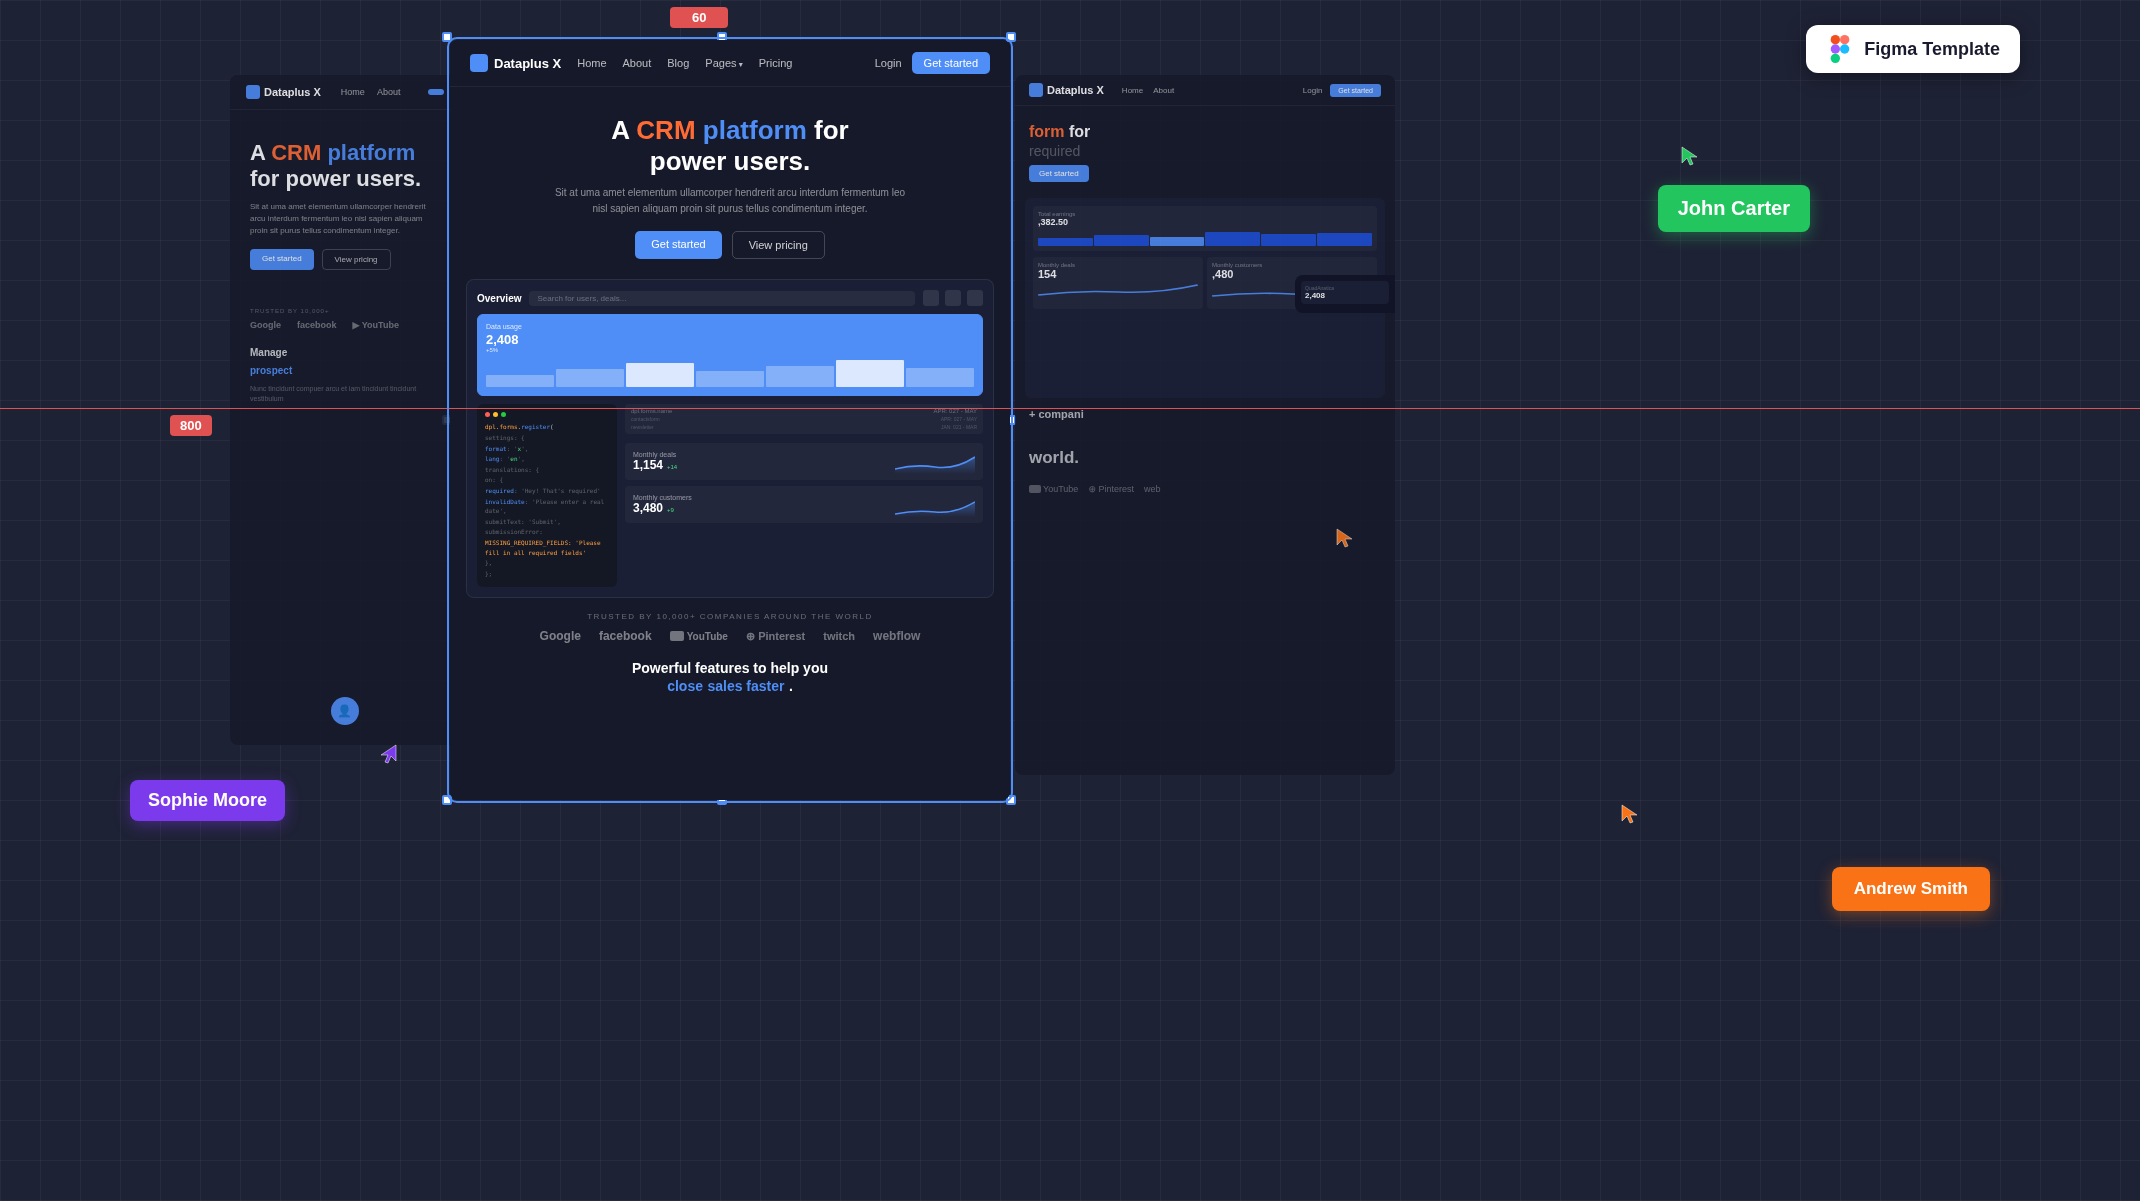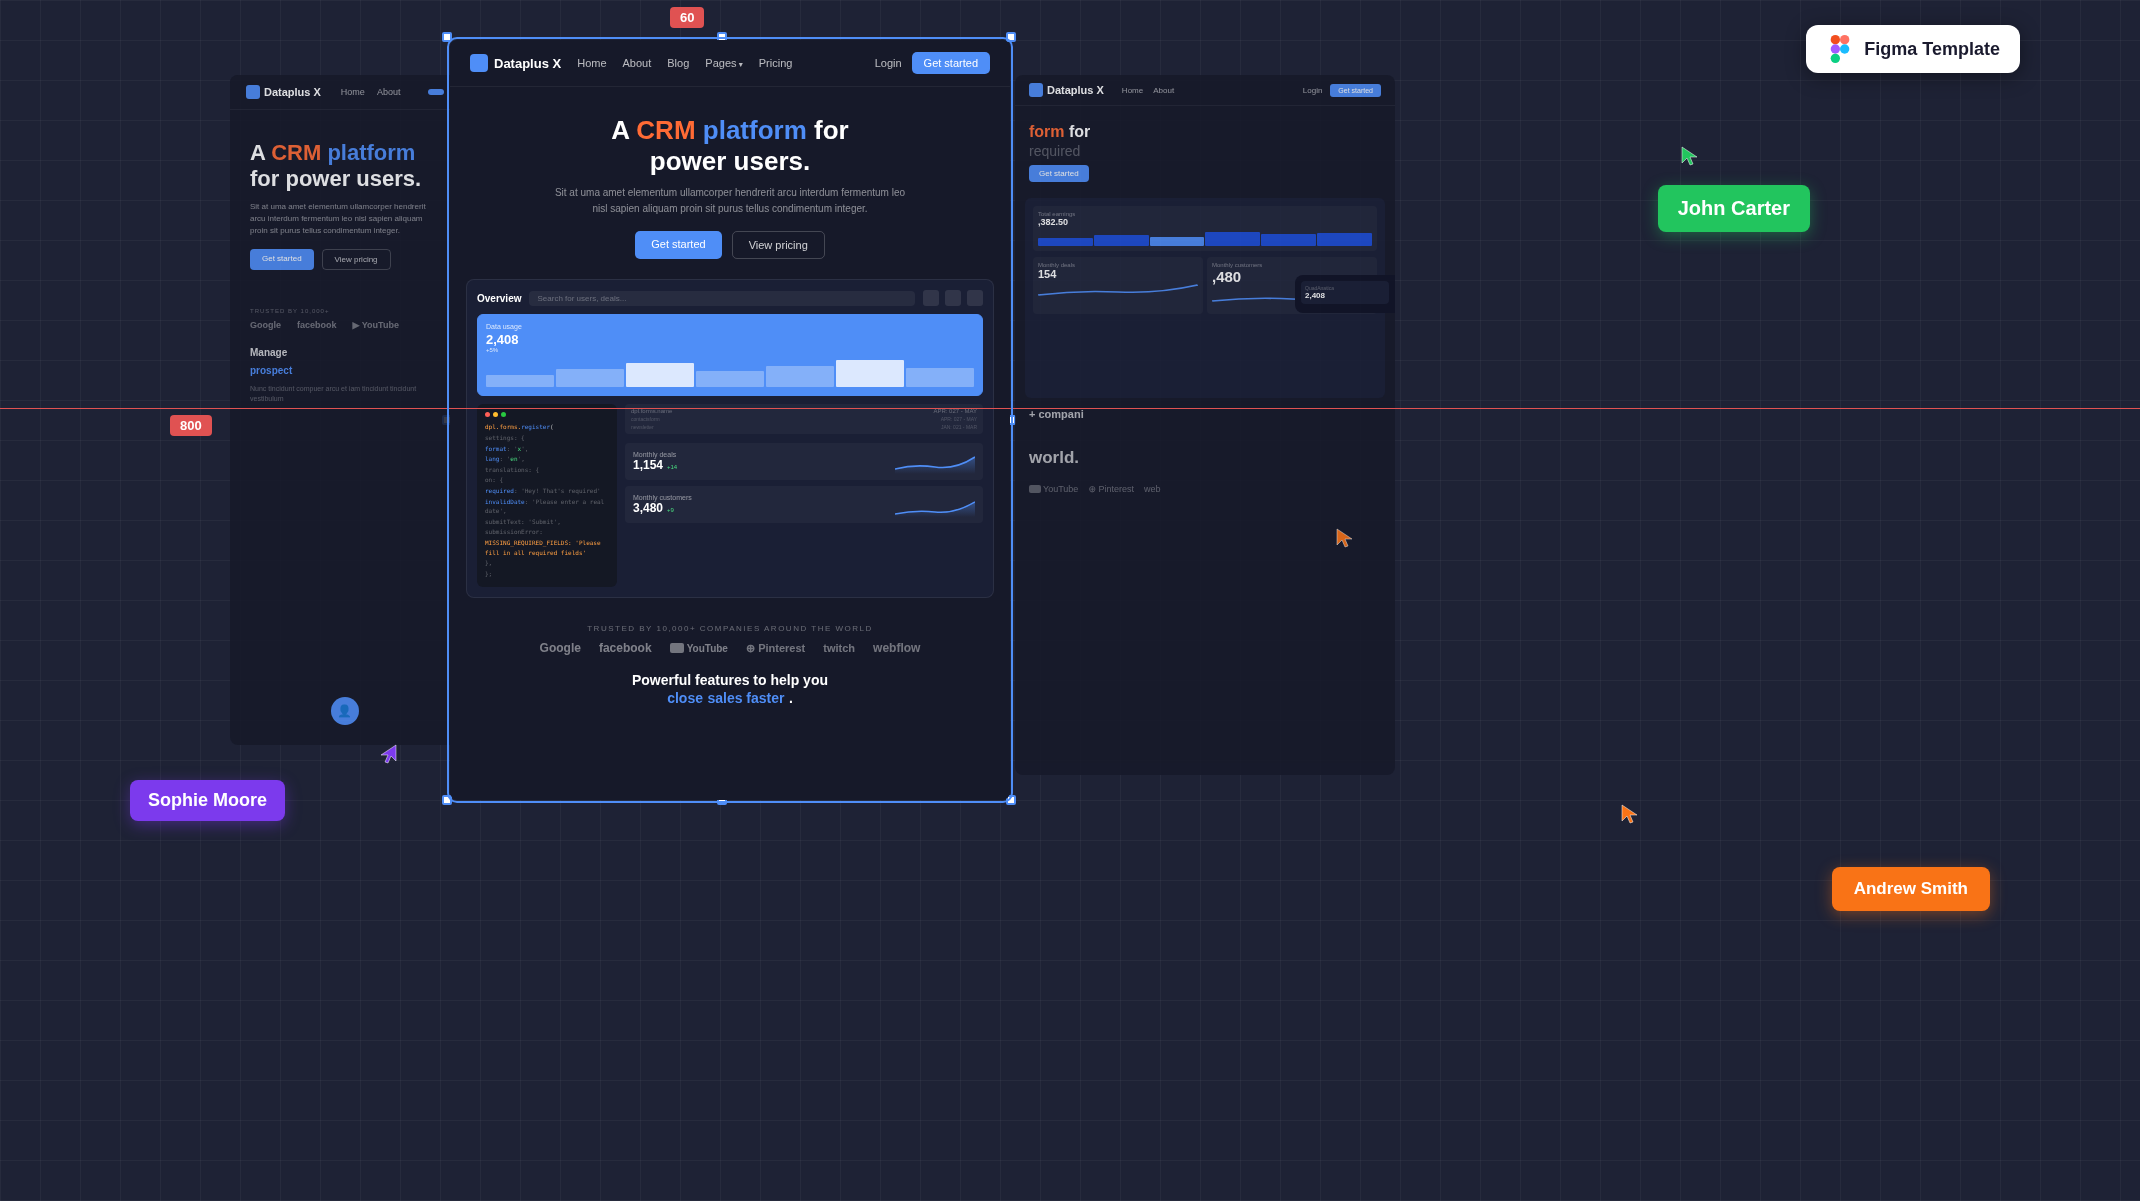--- a/index.html
+++ b/index.html
@@ -215,21 +215,21 @@
 
     
     .width-label {
       position: absolute;
       top: 7px;
       left: 670px;
       background: #e05252;
       color: #fff;
       font-size: 13px;
       font-weight: 700;
-      padding: 3px 10px;
+      padding: 3px 22px;
       border-radius: 4px;
       z-index: 200;
     }
 
     .height-label {
       position: absolute;
       top: 415px;
       left: 170px;
       background: #e05252;
       color: #fff;
@@ -545,21 +545,21 @@
       color: #4ade80;
     }
 
     .mini-area {
       width: 80px;
       height: 25px;
     }
 
     
     .trusted-section {
-      margin-top: 26px;
+      margin-top: 14px;
       text-align: center;
       padding: 0 16px;
     }
 
     .trusted-title {
       color: rgba(255,255,255,0.35);
       font-size: 8px;
       letter-spacing: 1.5px;
       text-transform: uppercase;
     }
@@ -985,21 +985,21 @@
     <div style="display:flex;gap:4px;">
       <div style="flex:1;background:rgba(255,255,255,0.04);border-radius:4px;padding:5px;">
         <div style="color:rgba(255,255,255,0.4);font-size:6px;">Monthly deals</div>
         <div style="color:#fff;font-size:11px;font-weight:700;">154</div>
         <svg style="width:100%;height:20px;" viewBox="0 0 60 20" preserveAspectRatio="none">
           <path d="M0,15 Q15,10 30,12 T60,5" fill="none" stroke="#4f8ef7" stroke-width="1.5"></path>
         </svg>
       </div>
       <div style="flex:1;background:rgba(255,255,255,0.04);border-radius:4px;padding:5px;">
         <div style="color:rgba(255,255,255,0.4);font-size:6px;">Monthly customers</div>
-        <div style="color:#fff;font-size:15px;font-weight:700;">,480</div>
+        <div style="color:#fff;font-size:11px;font-weight:700;">,480</div>
         <svg style="width:100%;height:20px;" viewBox="0 0 60 20" preserveAspectRatio="none">
           <path d="M0,16 Q15,12 30,14 T60,7" fill="none" stroke="#4f8ef7" stroke-width="1.5"></path>
         </svg>
       </div>
     </div>
   </div>
 
   <div style="padding:10px 14px;">
     <div style="font-size:11px;font-weight:600;color:rgba(255,255,255,0.7);">+ compani</div>
     <div style="font-size:17px;font-weight:600;color:rgba(255,255,255,0.7);margin-top:28px;">world.</div>

